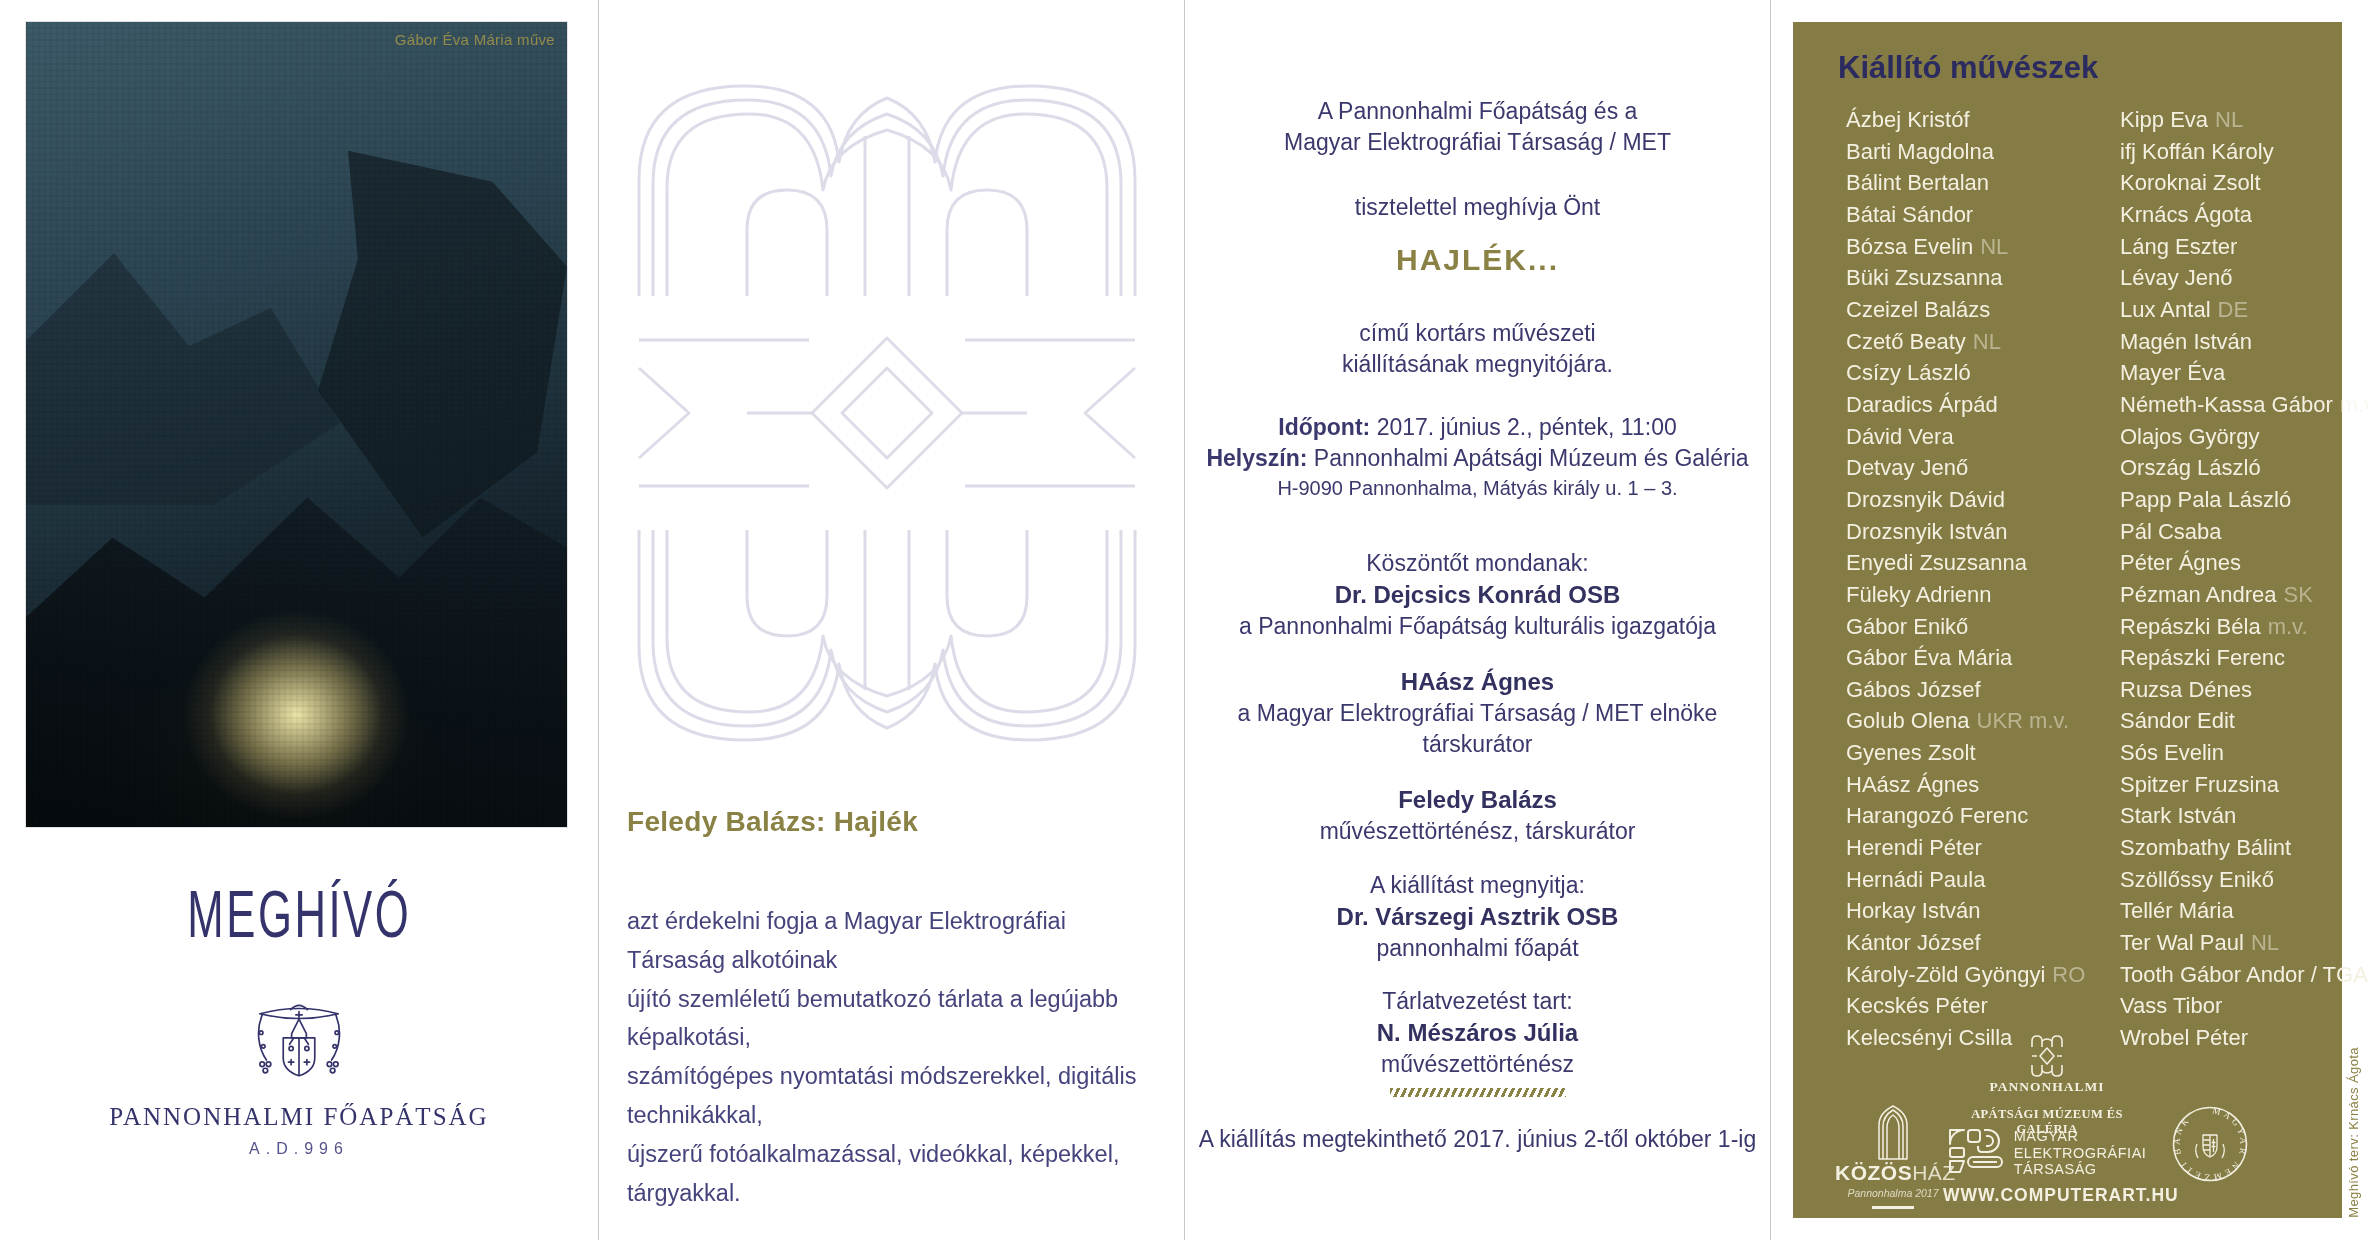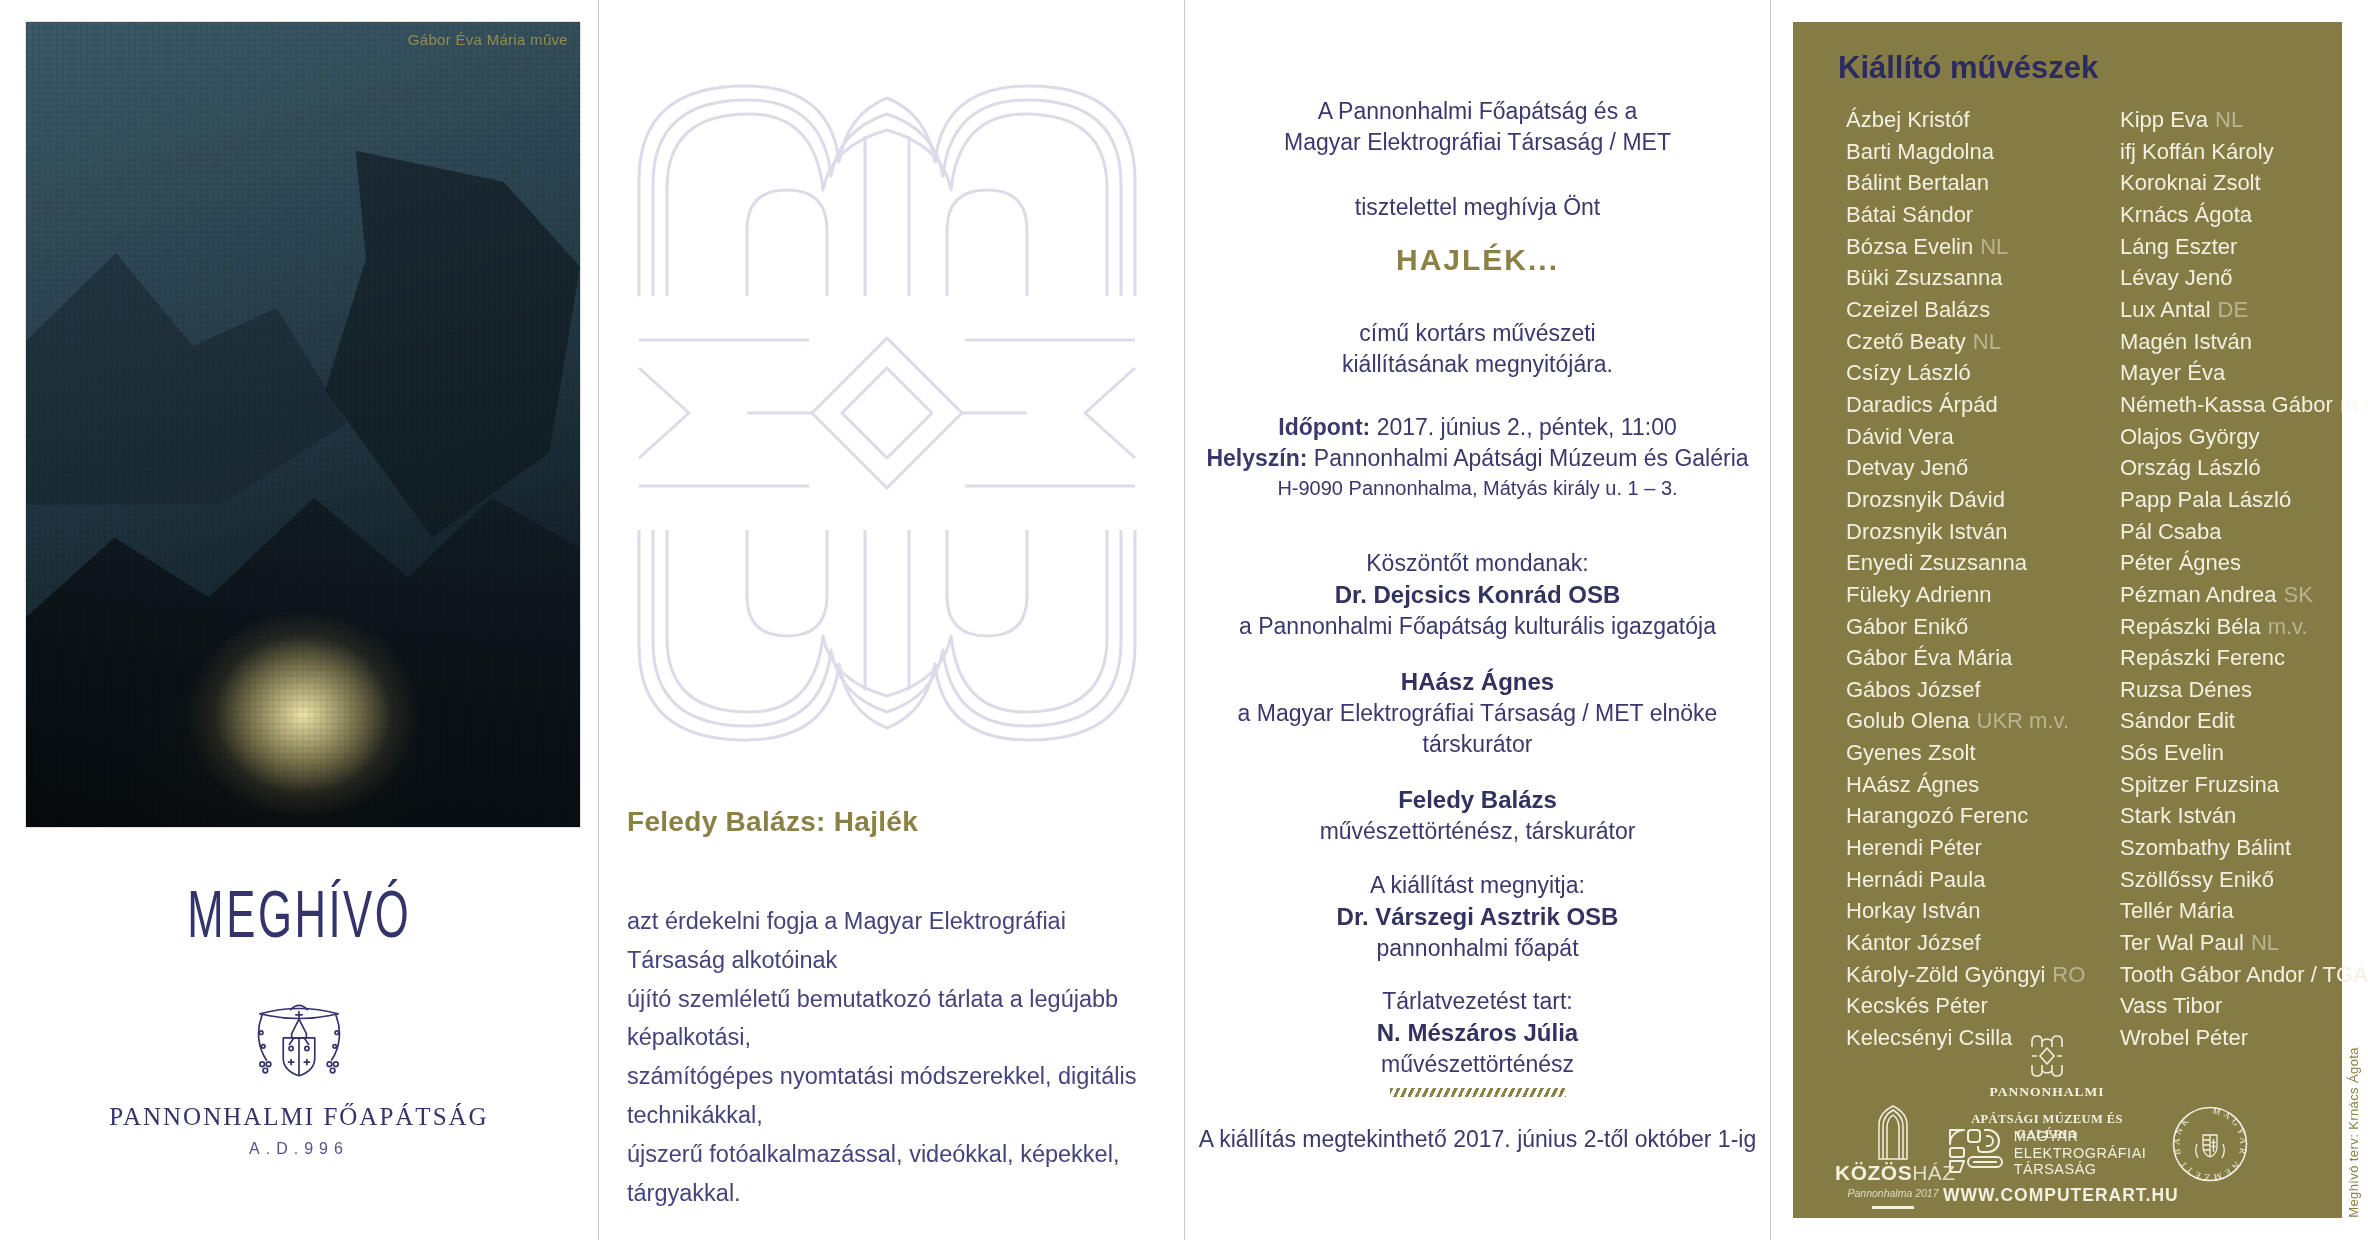--- a/index.html
+++ b/index.html
@@ -4,21 +4,21 @@
 <style>
   html,body{margin:0;padding:0;background:#ffffff;}
   #canvas{position:relative;width:2368px;height:1240px;background:#fff;overflow:hidden;
           font-family:"Liberation Sans",sans-serif;}
   .vline{position:absolute;top:0;bottom:0;width:1px;background:#c9c9cd;}
   
   .art{position:absolute;left:25px;top:21px;width:541px;height:805px;border:1px solid #e2e2e2;
        background:
         radial-gradient(240px 150px at 46% 92%, rgba(205,190,115,.38), transparent 70%),
         linear-gradient(163deg,#3c5a68 0%,#35505d 16%,#2b4350 34%,#20343f 52%,#15232c 70%,#0b1318 88%,#070b0e 100%);
-       overflow:hidden;padding-left:13px;}
+       overflow:hidden;}
   .art .mass-c{position:absolute;left:0;top:26%;width:58%;height:34%;background:rgba(24,37,45,.55);
        clip-path:polygon(0 40%,28% 8%,52% 42%,78% 28%,100% 70%,60% 100%,0 100%);}
   .art .mass-b{position:absolute;left:54%;top:16%;width:46%;height:48%;background:rgba(13,21,26,.6);
        clip-path:polygon(12% 0,70% 8%,100% 30%,88% 78%,42% 100%,0 62%,16% 28%);}
   .art .mass-a{position:absolute;left:0;top:38%;width:100%;height:62%;
        background:linear-gradient(196deg,rgba(16,26,33,.15) 0%,rgba(13,21,27,.8) 45%,rgba(6,10,13,.97) 100%);
        clip-path:polygon(0 58%,16% 42%,33% 54%,52% 34%,69% 50%,84% 34%,100% 44%,100% 100%,0 100%);}
   .art .glow{position:absolute;left:29%;top:73%;width:42%;height:26%;
        background:radial-gradient(closest-side,rgba(250,240,175,.95),rgba(215,198,122,.5) 48%,rgba(140,126,70,.18) 76%,transparent);}
   .art .texture{position:absolute;inset:0;opacity:.3;
@@ -54,21 +54,21 @@
   .p4-heading{position:absolute;left:45px;top:28px;font-size:31px;font-weight:bold;color:var(--navy,#2c2b60);}
   .artist-col{position:absolute;top:82px;width:275px;font-size:22px;line-height:31.65px;color:var(--cream,#f4f0e1);}
   .col1{left:53px;} .col2{left:327px;}
   .artist .tag{margin-left:7px;color:var(--tag-dim,rgba(244,240,225,.48));}
   .logo-kozoshaz{position:absolute;left:42px;top:1081px;width:116px;text-align:center;color:var(--cream,#f4f0e1);}
   .kz-name{font-size:21px;margin-top:0;letter-spacing:.5px;}
   .kz-name .lt{font-weight:normal;opacity:.85;}
   .kz-sub{font-size:10.5px;font-style:italic;opacity:.8;margin-top:2px;}
   .kz-bar{width:42px;height:3px;background:var(--cream,#f4f0e1);margin:7px auto 0;}
   .logo-museum{position:absolute;left:150px;top:1011px;width:208px;text-align:center;color:var(--cream,#f4f0e1);}
-  .mus-l1{font-family:"Liberation Serif",serif;font-weight:bold;font-size:13.5px;letter-spacing:1px;margin-top:5px;}
+  .mus-l1{font-family:"Liberation Serif",serif;font-weight:bold;font-size:13.5px;letter-spacing:1px;}
   .mus-l2{font-family:"Liberation Serif",serif;font-weight:bold;font-size:12.5px;letter-spacing:.4px;margin-top:12px;}
   .logo-met{position:absolute;left:150px;top:1106px;width:208px;color:var(--cream,#f4f0e1);}
   .met-row{display:flex;justify-content:center;gap:10px;}
   .met-text{font-size:14.5px;line-height:16.5px;letter-spacing:.5px;text-align:left;}
   .met-url{font-size:17.5px;font-weight:bold;letter-spacing:1px;text-align:center;margin-top:7px;}
   .logo-mnb{position:absolute;left:378px;top:1083px;}
   
   .credit{position:absolute;right:7px;bottom:22px;writing-mode:vertical-rl;transform:rotate(180deg);
        font-size:13px;color:var(--olive-text,#8a8144);letter-spacing:.4px;}
   svg{display:block;}

